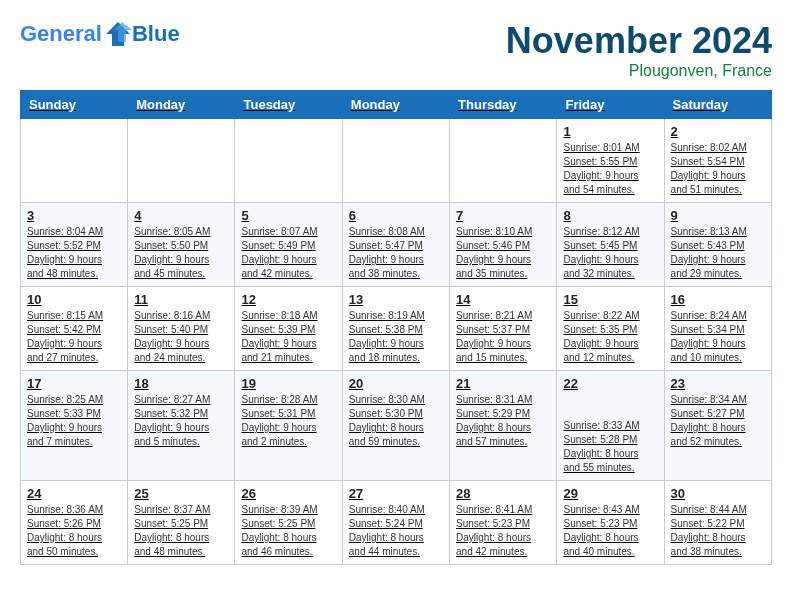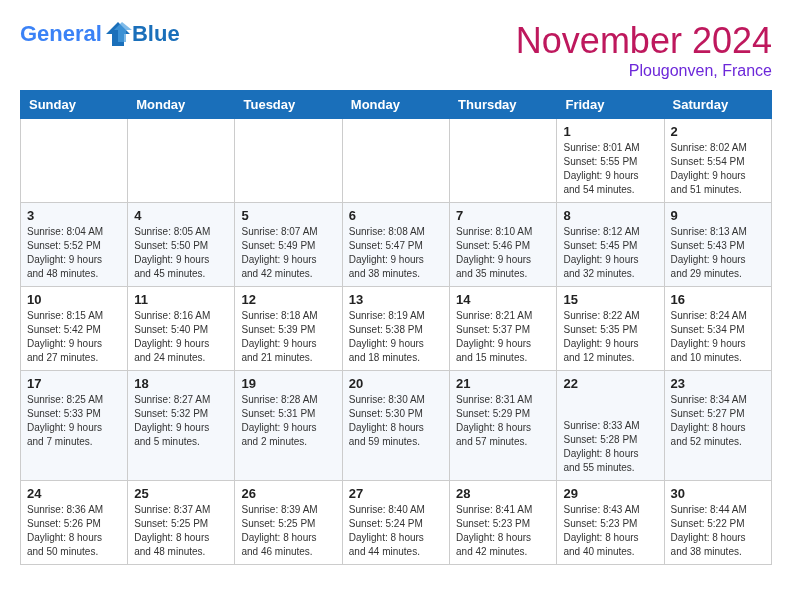--- a/index.html
+++ b/index.html
@@ -38,31 +38,32 @@
     .logo-icon {
       width: 28px;
       height: 28px;
       margin-left: 2px;
     }
     .title-section {
       text-align: right;
     }
     .month-title {
       font-size: 36px;
-      font-weight: normal;
-      color: #be185d;
+      font-weight: bold;
+      color: #0c4a6e;
       text-align: center;
     }
     .location {
       font-size: 16px;
-      color: #6d28d9;
+      color: #15803d;
     }
     .calendar {
       width: 100%;
       border-collapse: collapse;
+      text-decoration: underline;
     }
     .calendar th {
       background-color: #1a6fba;
       color: white;
       font-size: 13px;
       font-weight: bold;
       padding: 6px 8px;
       text-align: left;
       border: 1px solid #1a6fba;
     }

